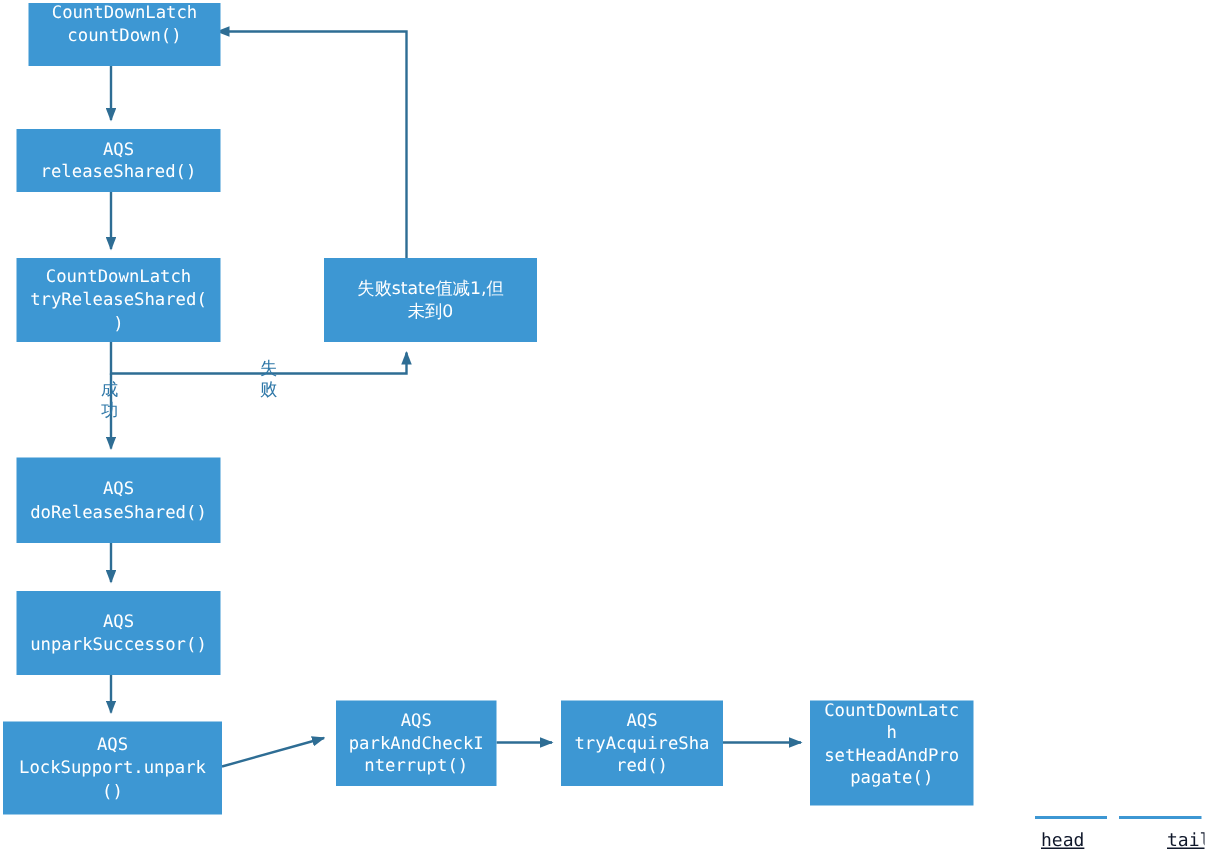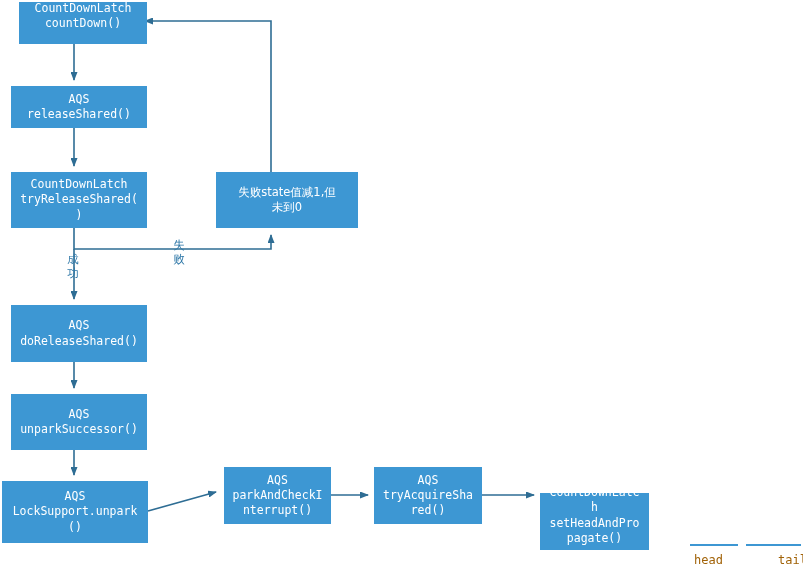--- a/index.html
+++ b/index.html
@@ -66,23 +66,24 @@
     text-align: center;
     font-family: "DejaVu Sans Mono", "Liberation Mono", monospace;
     white-space: pre-line;
     background: transparent;
   }
   .cn-label {
     font-family: "DejaVu Sans", "Liberation Sans", sans-serif;
   }
   .queue-label {
     position: absolute;
-    color: #a16207;
+    color: #0f172a;
     font-size: 12px;
     font-family: "DejaVu Sans Mono", "Liberation Mono", monospace;
+    text-decoration: underline;
   }
   .ptr-line {
     position: absolute;
     height: 2px;
     background: #3d97d3;
   }
   .node-fields {
     position: absolute;
     background: #3d97d3;
     color: #ffffff;
@@ -174,21 +175,21 @@
 parkAndCheckI
 nterrupt()</span>
   </div>
 
   <div class="node" style="left:374px; top:467px; width:108px; height:57px;">
     <span class="txt">AQS
 tryAcquireSha
 red()</span>
   </div>
 
-  <div class="node clip-top2" style="left:540px; top:493px; width:109px; height:57px;">
+  <div class="node clip-top2" style="left:540px; top:467px; width:109px; height:70px;">
     <span class="txt">CountDownLatc
 h
 setHeadAndPro
 pagate()</span>
   </div>
 
 
   <div class="edge-label cn-label" style="left:62px; top:252px; width:22px;">成
 功</div>
 

